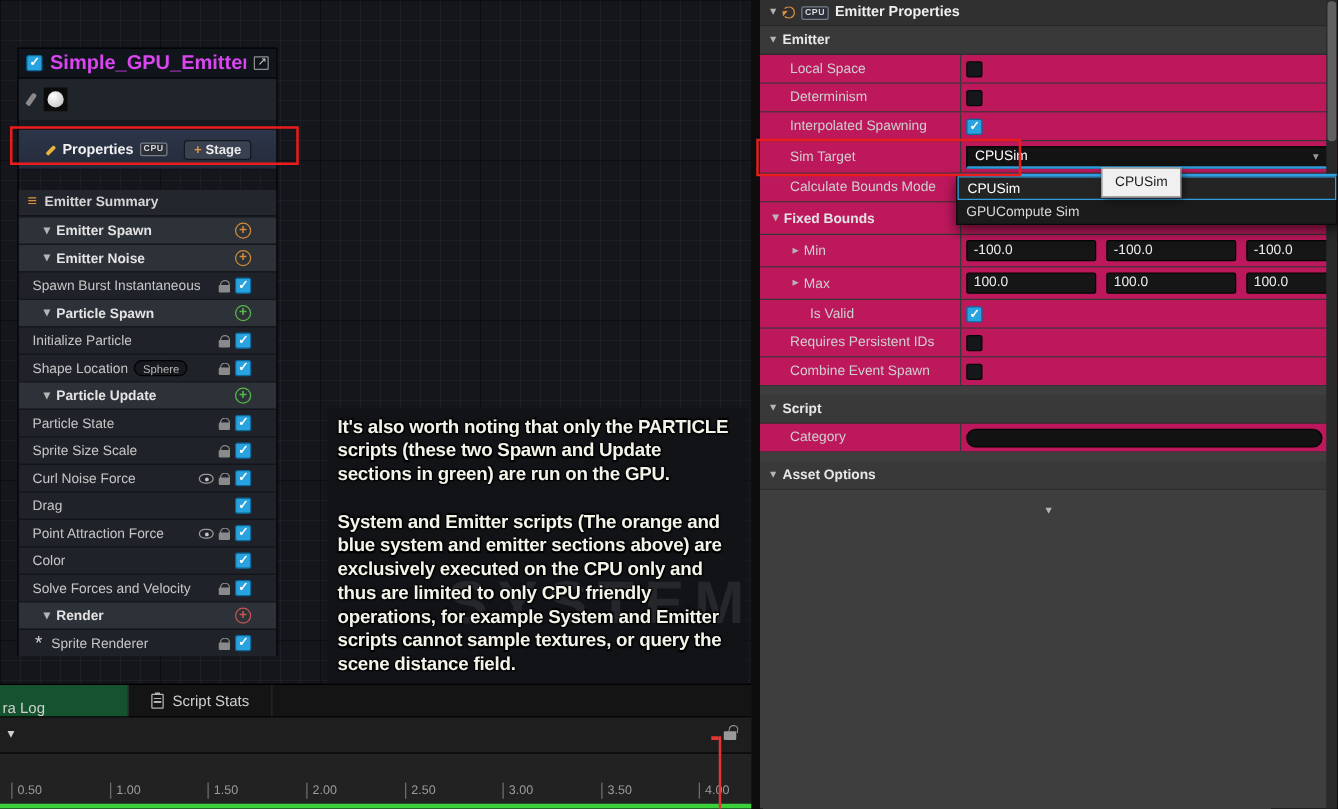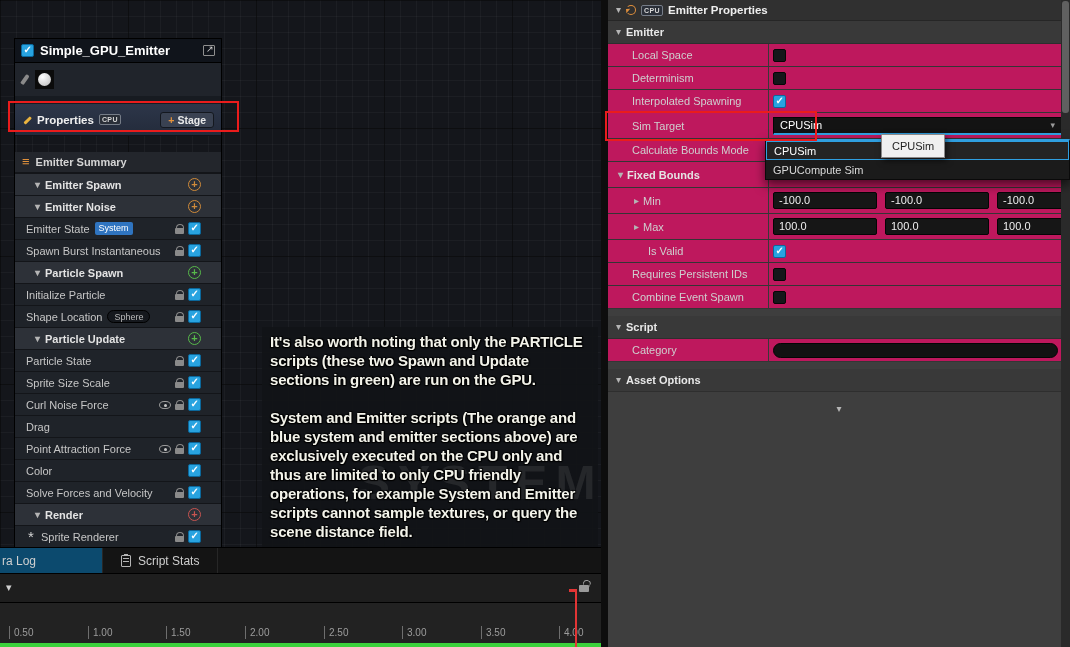--- a/index.html
+++ b/index.html
@@ -19,26 +19,26 @@
       linear-gradient(rgba(255,255,255,0.035) 1px, transparent 1px),
       linear-gradient(90deg, rgba(255,255,255,0.035) 1px, transparent 1px);
     background-size:128px 128px,128px 128px,16px 16px,16px 16px;
   }
   .vgap { position:absolute; left:601px; top:0; width:7px; height:647px; background:#0d0d0d; }
 
   
   .node { position:absolute; left:14px; top:38px; width:208px; border-left:1px solid #000; border-right:1px solid #000; }
   .node-header { height:25px; background:#10141b; border-top:1px solid #000; border-bottom:1px solid #000;
     display:flex; align-items:center; gap:6px; padding:0 6px; }
-  .node-title { font-size:13px; font-weight:bold; color:#ffffff; flex:1; white-space:nowrap; overflow:hidden; }
+  .node-title { font-size:16px; font-weight:bold; color:#d946ef; flex:1; white-space:nowrap; overflow:hidden; }
   .thumbs { height:33px; background:#20242b; display:flex; align-items:center; gap:8px; padding:0 8px; }
   .thumb-box { width:19px; height:19px; background:#0b0b0b; display:flex; align-items:center; justify-content:center; }
   .thumb-dot { width:13px; height:13px; border-radius:50%; background:radial-gradient(circle at 35% 30%, #ffffff, #b9b9b9); }
   .node-filler { height:8px; background:#171b21; }
-  .props-row { height:32px; background:linear-gradient(#2d3649,#232b3b); display:flex; align-items:center; gap:5px; padding:0 7px; border-bottom:1px solid #10131a; }
+  .props-row { height:32px; background:linear-gradient(#2d3649,#232b3b); display:flex; align-items:center; gap:5px; padding:0 20px; border-bottom:1px solid #10131a; }
   .props-label { font-size:11.5px; font-weight:bold; color:#f0f0f0; }
   .chip { font-size:7px; font-weight:bold; color:#d8d8d8; border:1px solid #767d88; border-radius:2px;
     padding:0 2px; line-height:9px; height:11px; display:flex; align-items:center; letter-spacing:0.4px; background:#2a2f38; }
   .spacer { flex:1; }
   .stage-btn { display:flex; align-items:center; gap:3px; background:#3a4252; border:1px solid #14181f;
     border-radius:3px; padding:1px 7px; font-size:10.5px; font-weight:bold; }
   .stage-plus { color:#e8943c; } .stage-word { color:#e9e9e9; }
   .row-sum { height:21px; background:#23262c; display:flex; align-items:center; gap:6px; padding:0 7px;
     font-size:11px; font-weight:bold; color:#d5d5d5; border-bottom:1px solid #131519;margin-top:16px; }
   .icon-menu::before { content:"≡"; color:#e0913c; font-weight:bold; font-size:13px; line-height:10px; }
@@ -116,21 +116,21 @@
   .opt.sel { border:1px solid #2f9fe0; background:#242424; color:#fff; }
   .tooltip { position:absolute; left:273px; top:134px; background:#f0f0f0; border:1px solid #8a8a8a;
     box-shadow:2px 3px 6px rgba(0,0,0,0.55); padding:5px 10px; font-size:11px; color:#1d1d1d; z-index:30; }
   .scroll { position:absolute; right:0; top:0; width:9px; height:647px; background:#2a2a2a; z-index:5; }
   .scroll-thumb { position:absolute; top:1px; left:1px; width:7px; height:112px; background:#606060; border-radius:3px; }
 
   
   .bottom { position:absolute; left:0; top:547px; width:601px; height:100px; background:#191919; border-top:1px solid #000; }
   .tabs { height:26px; display:flex; background:#141414; border-bottom:1px solid #000; }
   .tab { display:flex; align-items:center; gap:7px; color:#cfcfcf; font-size:12px; border-right:1px solid #272727; }
-  .tab1 { padding:0 66px 0 2px; background:#0c4a6e; }
+  .tab1 { padding:0 66px 0 2px; background:#14532d;align-items:flex-end; }
   .tab2 { padding:0 18px; }
   .subrow { height:29px; background:#1e1e1e; border-bottom:1px solid #000; position:relative; }
   .subrow .cv-d { position:absolute; left:6px; top:8px; color:#d0d0d0; font-size:11px; }
   .subrow .icon-unlock { position:absolute; right:12px; top:11px; }
   .ruler { position:relative; height:44px; background:#222; }
   .tick { position:absolute; bottom:8px; border-left:1px solid #6e6e6e; padding-left:4px;
     color:#9c9c9c; font-size:10px; height:13px; line-height:14px; }
   .greenbar { position:absolute; bottom:0; left:0; width:100%; height:4px; background:#3bd13b; }
   .playhead { position:absolute; left:575px; top:41px; width:2px; height:59px; background:#e23535; z-index:6; }
   .playhead::before { content:""; position:absolute; left:-6px; top:0; width:6px; height:3px; background:#e23535; }
@@ -183,28 +183,20 @@
         </span>
     </div>
     <div class="srow hdr">
       <span class="cv-d"></span>
       <span>Emitter Noise</span>
       <span class="right-icons">
           <span class="plus-ring"></span>
         </span>
     </div>
     <div class="srow item">
-      <span class="lbl">Emitter State</span>
-      <span class="badge-sys">System</span>
-      <span class="right-icons">
-        <span class="icon-lock"></span>
-        <span class="cb"></span>
-      </span>
-    </div>
-    <div class="srow item">
       <span class="lbl">Spawn Burst Instantaneous</span>
       <span class="right-icons">
         <span class="icon-lock"></span>
         <span class="cb"></span>
       </span>
     </div>
     <div class="srow hdr">
       <span class="cv-d"></span>
       <span>Particle Spawn</span>
       <span class="right-icons">

